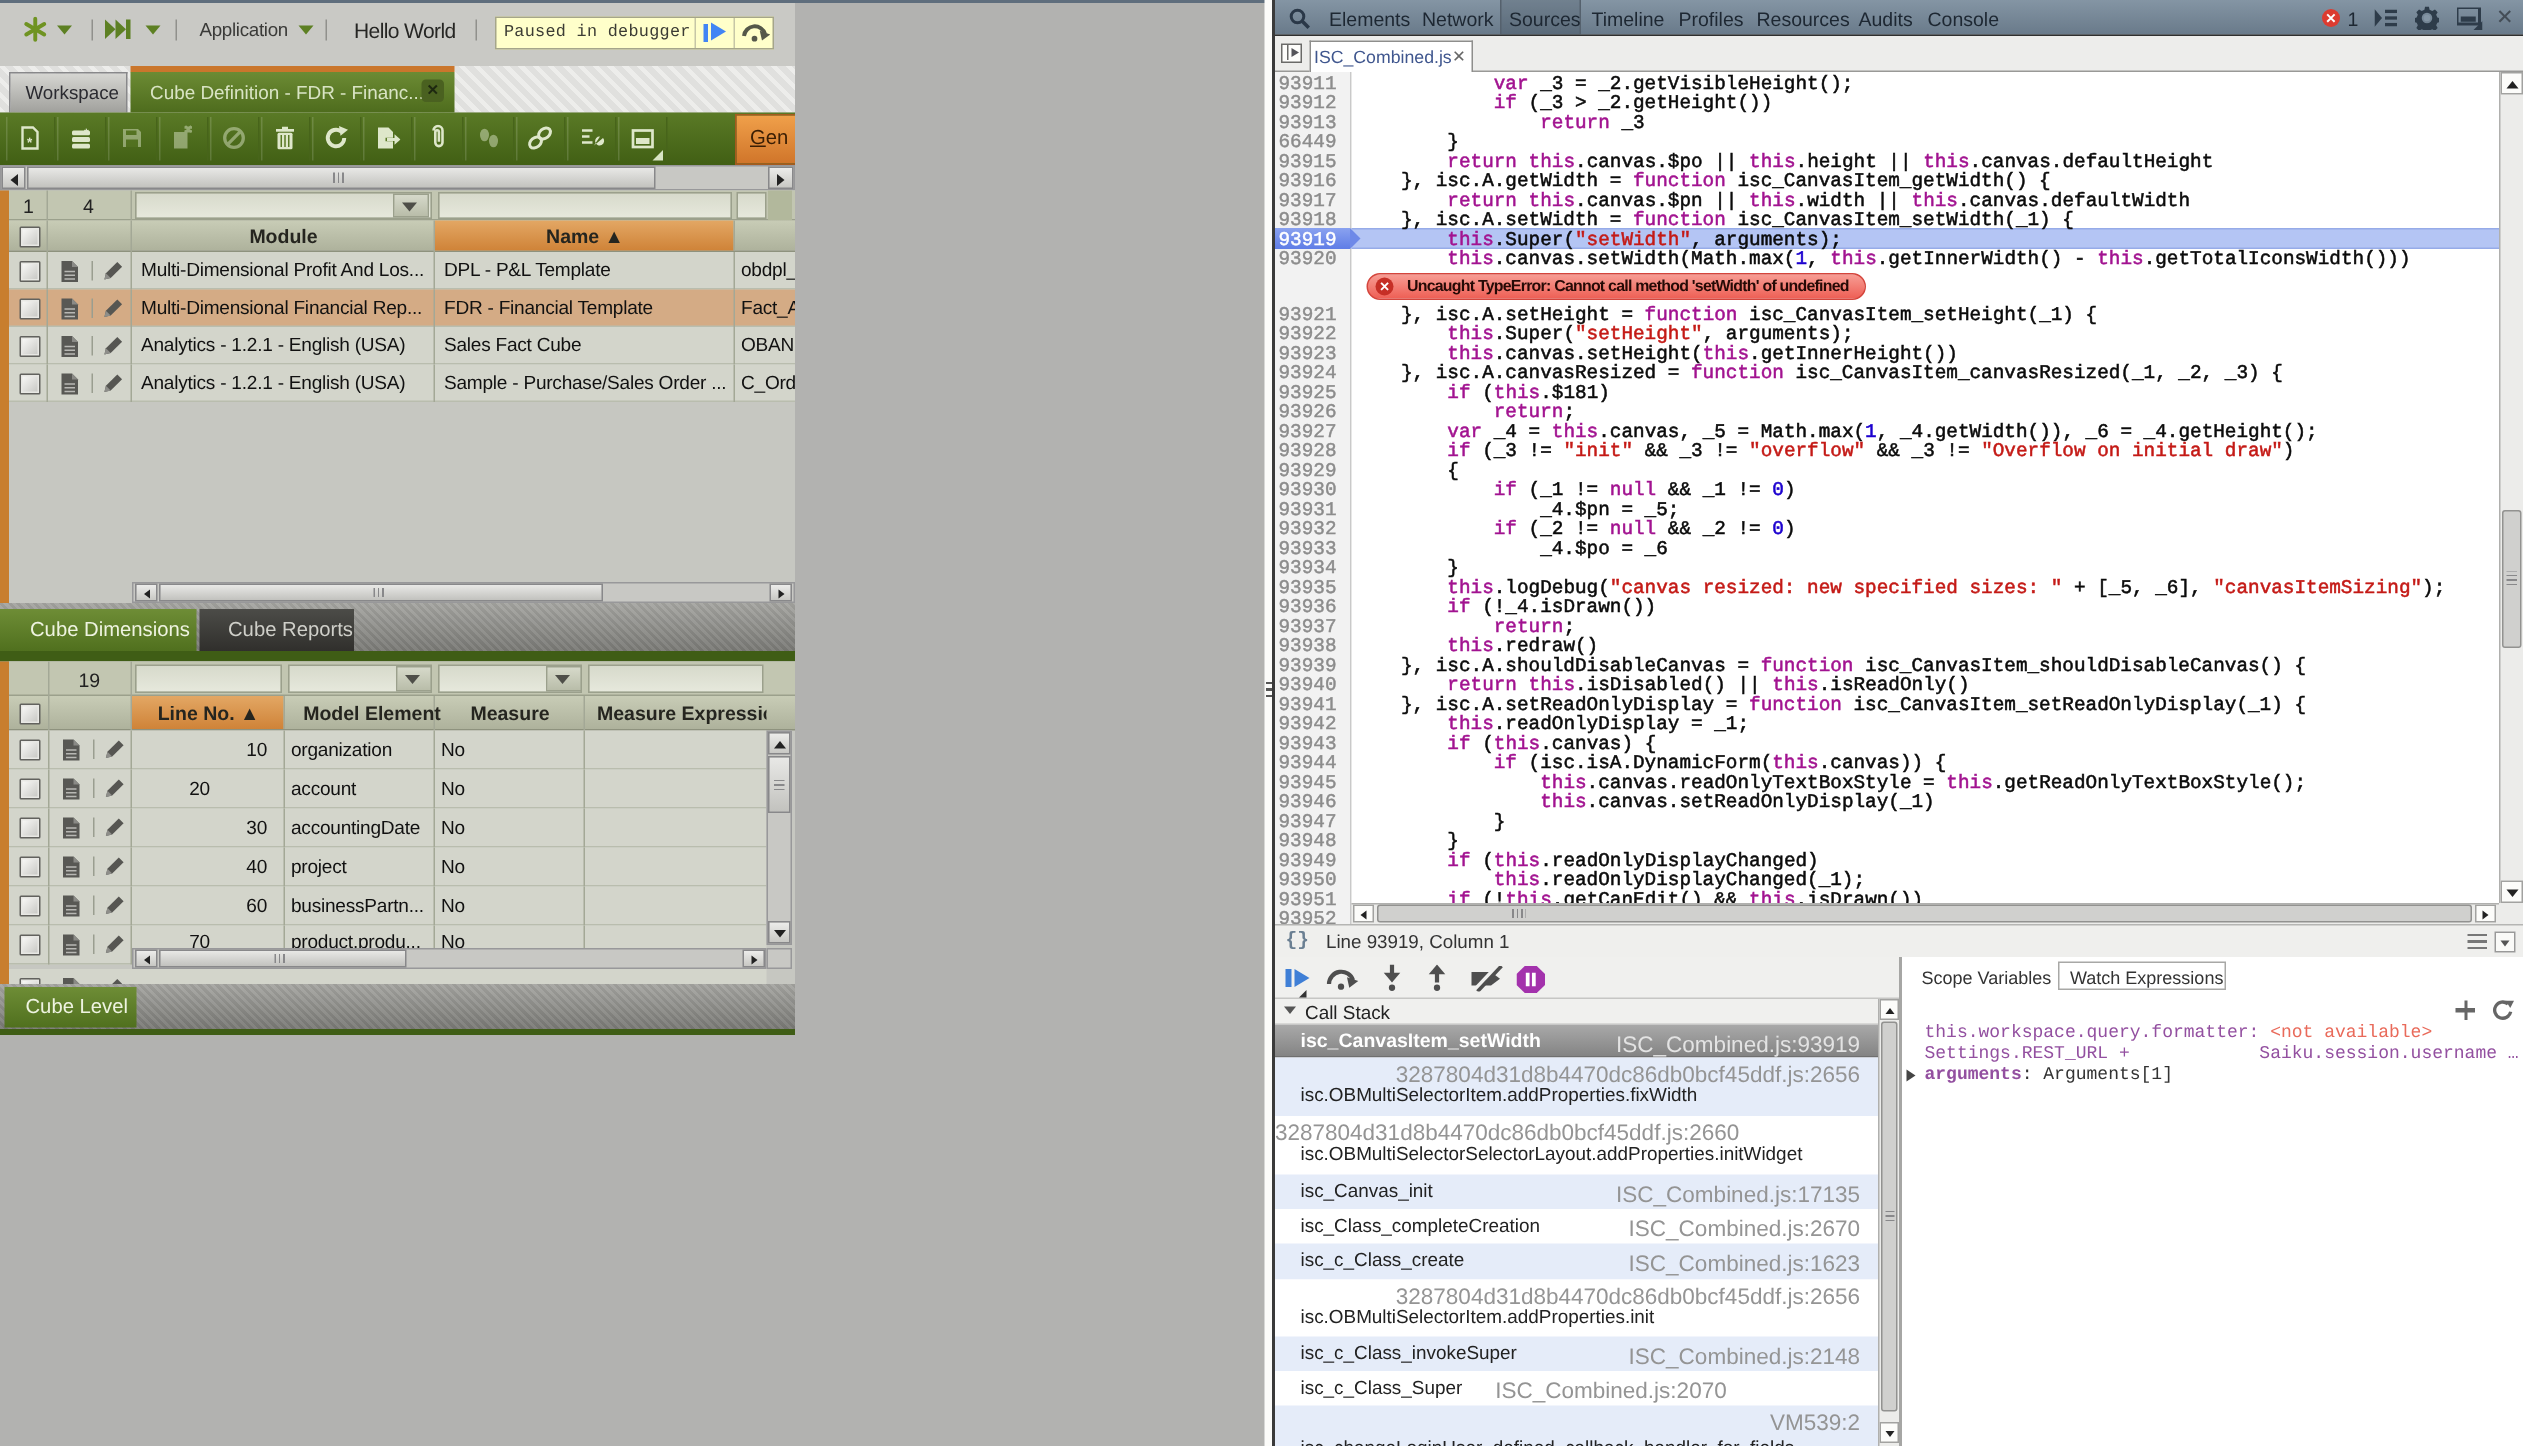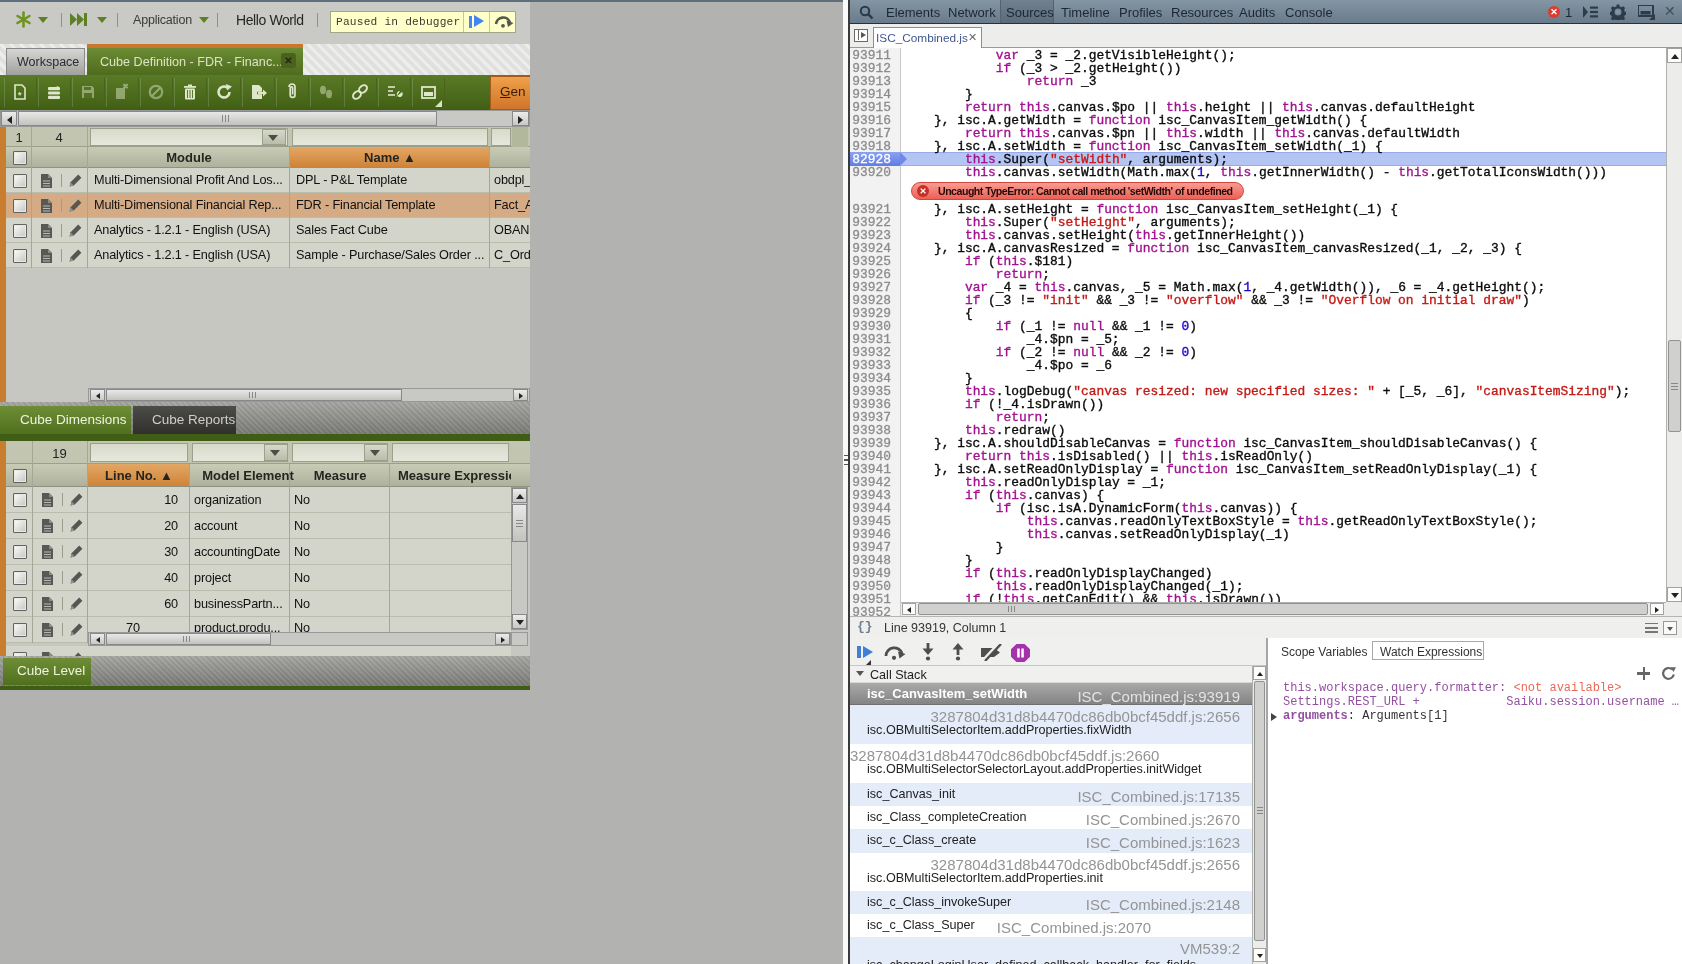--- a/index.html
+++ b/index.html
@@ -375,21 +375,21 @@
       <line x1="3" y1="8" x2="10" y2="8"></line>
       <line x1="3" y1="10.5" x2="10" y2="10.5"></line>
       <line x1="3" y1="13" x2="10" y2="13"></line>
     </g>
   </svg>
 <div class="ab" style="left:62px;top:519px;width:1px;height:13px;background:#9a9e90;"></div>
 <svg class="ab" style="left:69px;top:518px;" width="15" height="15" viewBox="0 0 15 15">
     <path d="M10.2 1.6 l3.2 3.2 -7.6 7.6 -4.2 1 1 -4.2 z" fill="#565652"></path>
     <path d="M2.6 9.2 l3.2 3.2 -4.2 1 z" fill="#8e8e8a"></path>
   </svg>
-<div class="ab rowtxt" style="left:88px;top:519px;width:90px;text-align:right;">20</div>
+<div class="ab rowtxt" style="left:88px;top:519px;width:90px;text-align:center;">20</div>
 <div class="ab rowtxt" style="left:194px;top:519px;width:94px;overflow:hidden;white-space:nowrap;">account</div>
 <div class="ab rowtxt" style="left:294px;top:519px;">No</div>
 <div class="ab row1" style="left:6px;top:539px;width:505px;height:26px;border-bottom:1px solid #b9bdae;box-sizing:border-box;"></div>
 <div class="ab cellb" style="left:8px;top:539px;width:25px;height:26px;"></div>
 <div class="ab cellb" style="left:33px;top:539px;width:55px;height:26px;"></div>
 <div class="ab cellb" style="left:88px;top:539px;width:102px;height:26px;"></div>
 <div class="ab cellb" style="left:190px;top:539px;width:100px;height:26px;"></div>
 <div class="ab cellb" style="left:290px;top:539px;width:100px;height:26px;"></div>
 <div class="ab cb" style="left:13px;top:545px;"></div>
 <svg class="ab" style="left:41px;top:544px;" width="13" height="16" viewBox="0 0 13 16">
@@ -569,26 +569,26 @@
 <div class="ab" style="left:901px;top:48px;width:765px;height:554px;background:#fff;"></div>
 
 <div class="ab" style="left:901px;top:152px;width:765px;height:14px;background:#b4c5f4;border-top:1px solid #96abe8;border-bottom:1px solid #96abe8;box-sizing:border-box;"></div>
 <div class="ab" style="left:850px;top:152px;width:50px;height:14px;background:linear-gradient(#8aa2f0,#5f7de6);"></div>
 <div class="ab" style="left:900px;top:152px;width:0;height:0;border-top:7px solid transparent;border-bottom:7px solid transparent;border-left:7px solid #6e89e8;"></div>
 
 <div class="ab gut" style="left:850px;top:49px;width:46px;">
 <p>93911</p>
     <p>93912</p>
     <p>93913</p>
-    <p>93914</p>
+    <p>66449</p>
     <p>93915</p>
     <p>93916</p>
     <p>93917</p>
     <p>93918</p>
-    <p style="color:#fff;position:relative;z-index:2;">82928</p>
+    <p style="color:#fff;position:relative;z-index:2;">93919</p>
     <p>93920</p>
 <div style="height:24px;"></div>
 <p>93921</p>
     <p>93922</p>
     <p>93923</p>
     <p>93924</p>
     <p>93925</p>
     <p>93926</p>
     <p>93927</p>
     <p>93928</p>

